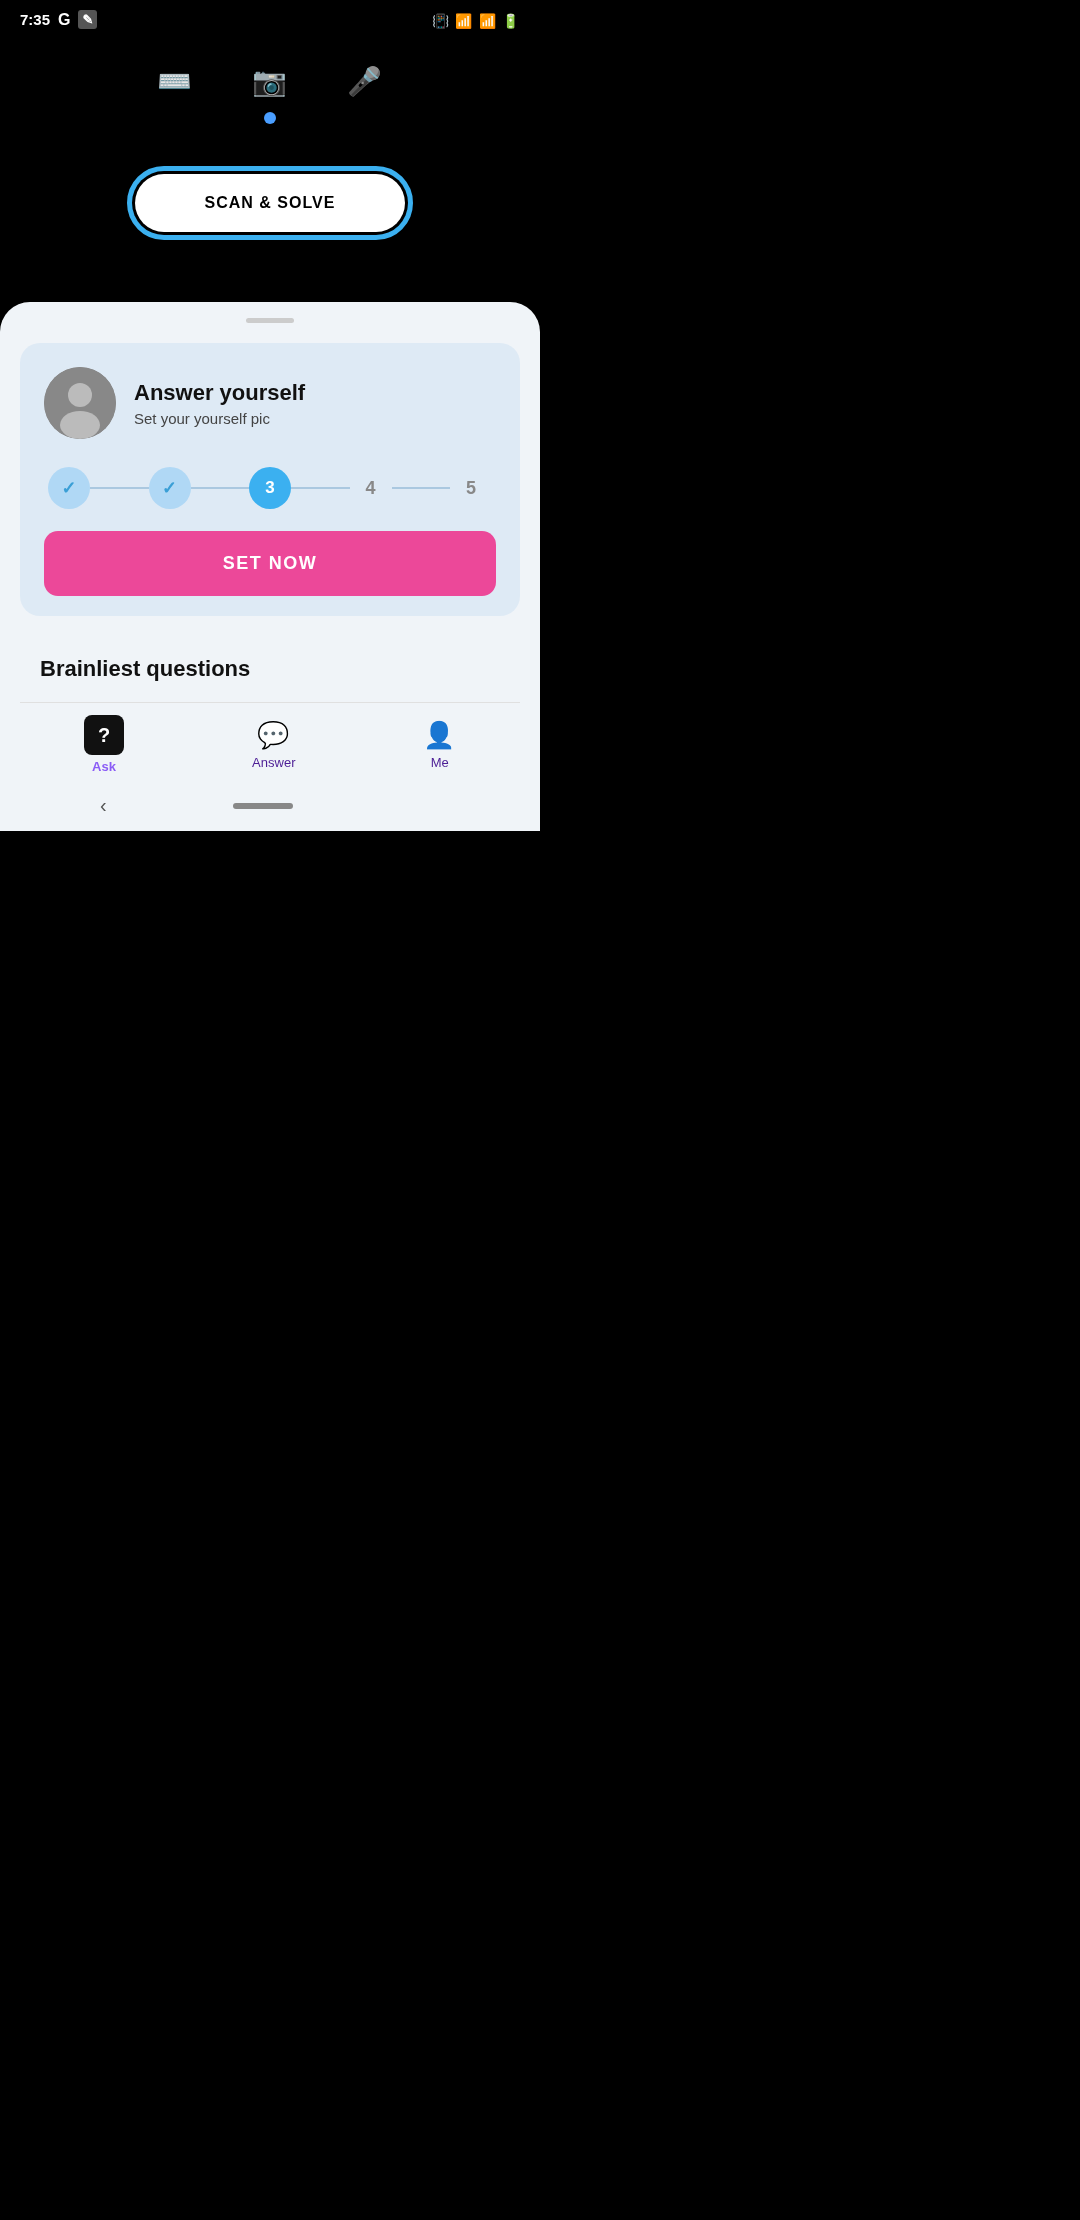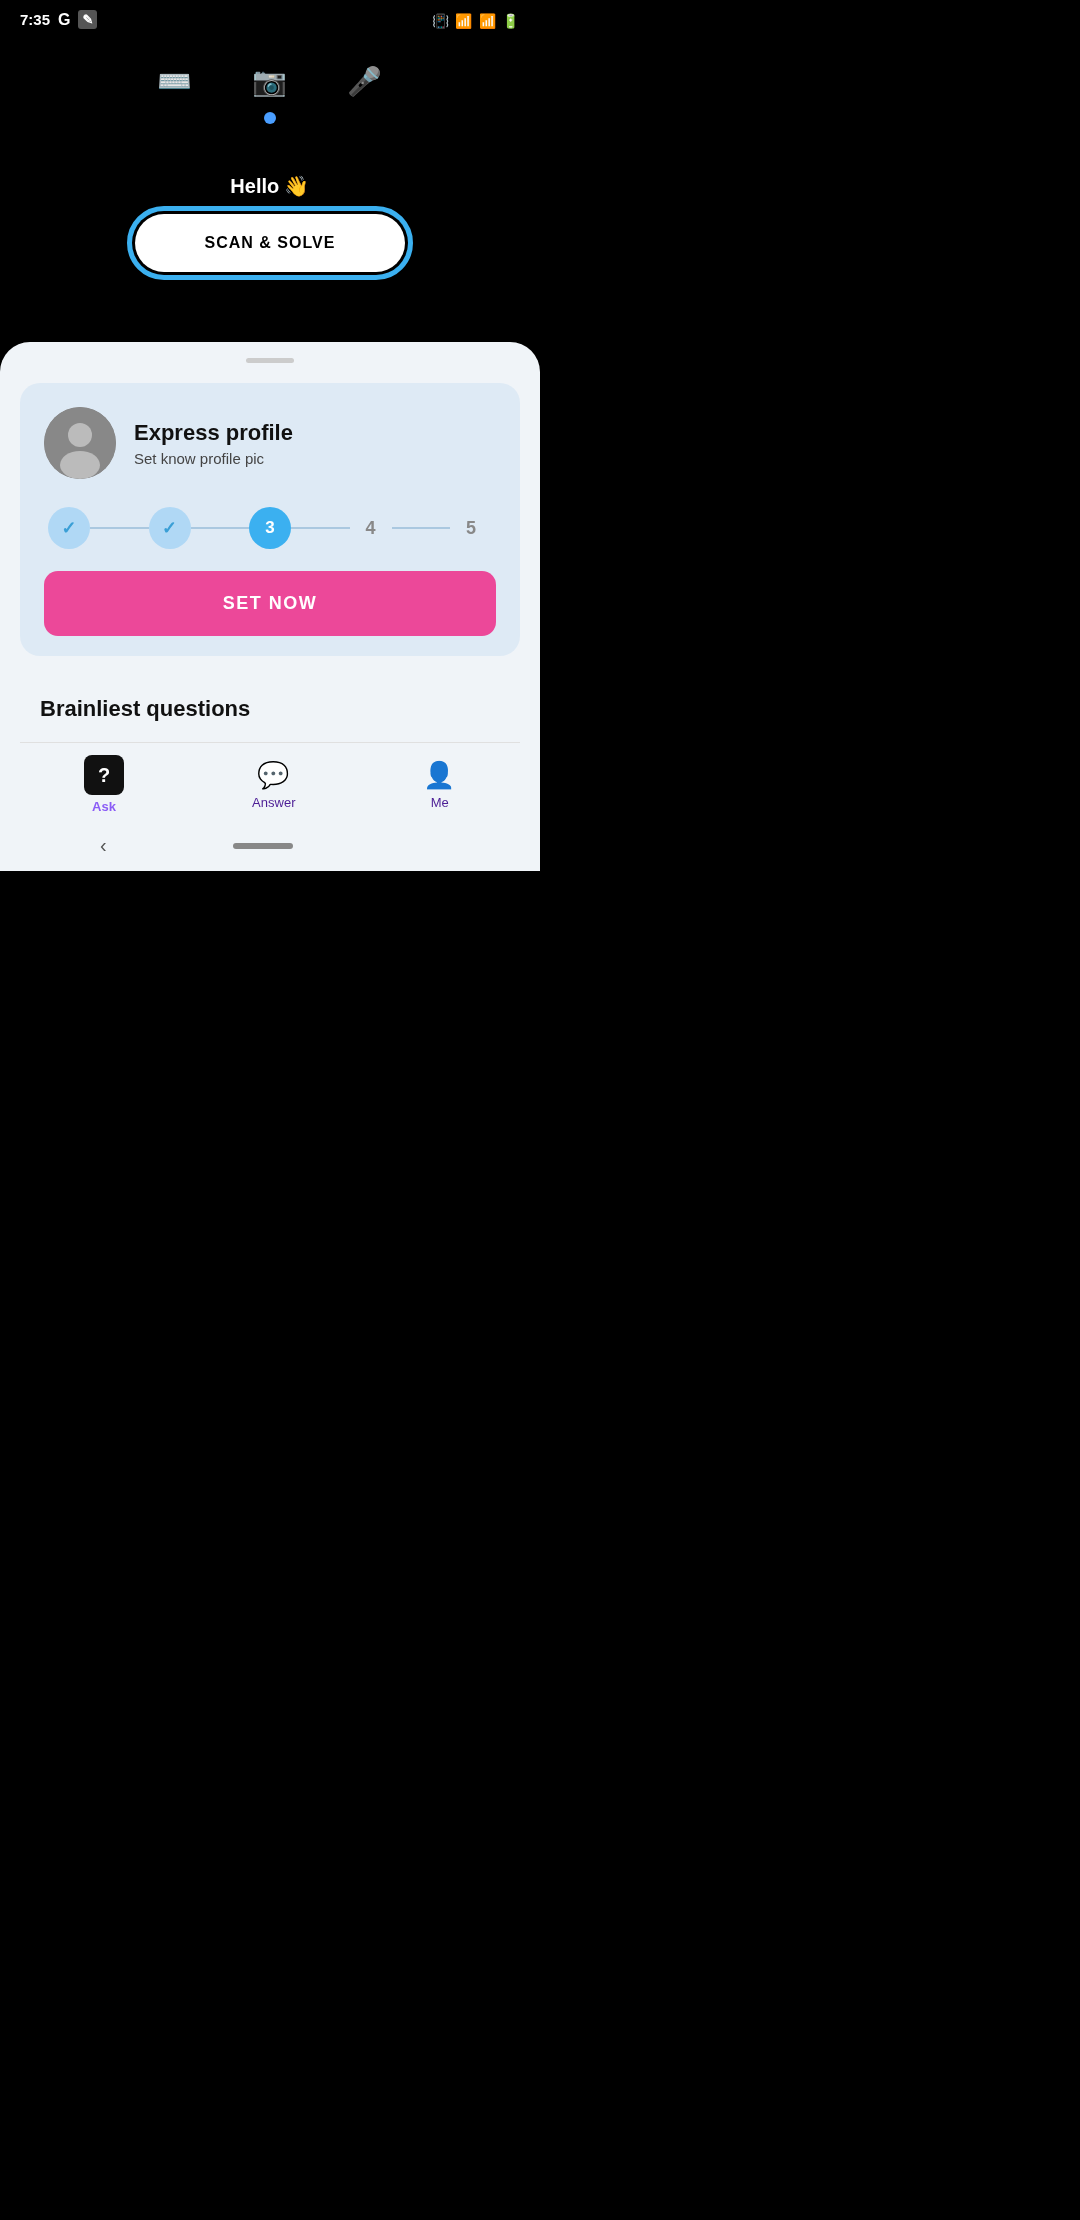--- a/index.html
+++ b/index.html
@@ -294,42 +294,41 @@
 <div class="input-icons">
   <span class="input-icon">⌨️</span>
   <span class="input-icon">📷</span>
   <span class="input-icon">🎤</span>
 </div>
 <div class="dot-indicator">
   <div class="dot"></div>
 </div>
 
 <div class="hero">
-  <div class="hello-text">Hello 👋</div>
 
   <div class="scan-solve-wrapper">
     <button class="scan-solve-btn">SCAN &amp; SOLVE</button>
   </div>
 </div>
 
 <div class="bottom-sheet">
   <div class="drag-handle"></div>
 
   <div class="profile-card">
     <div class="profile-top">
       <div class="avatar">
         <svg viewBox="0 0 72 72" xmlns="http://www.w3.org/2000/svg">
           <circle cx="36" cy="36" r="36" fill="#888"></circle>
           <circle cx="36" cy="28" r="12" fill="#bbb"></circle>
           <ellipse cx="36" cy="58" rx="20" ry="14" fill="#bbb"></ellipse>
         </svg>
       </div>
       <div class="profile-text">
-        <h3>Express profile</h3>
-        <p>Set know profile pic</p>
+        <h3>Answer yourself</h3>
+        <p>Set your yourself pic</p>
       </div>
     </div>
 
     
     <div class="steps-row">
       <div class="step-circle done">✓</div>
       <div class="step-line"></div>
       <div class="step-circle done">✓</div>
       <div class="step-line"></div>
       <div class="step-circle active">3</div>

